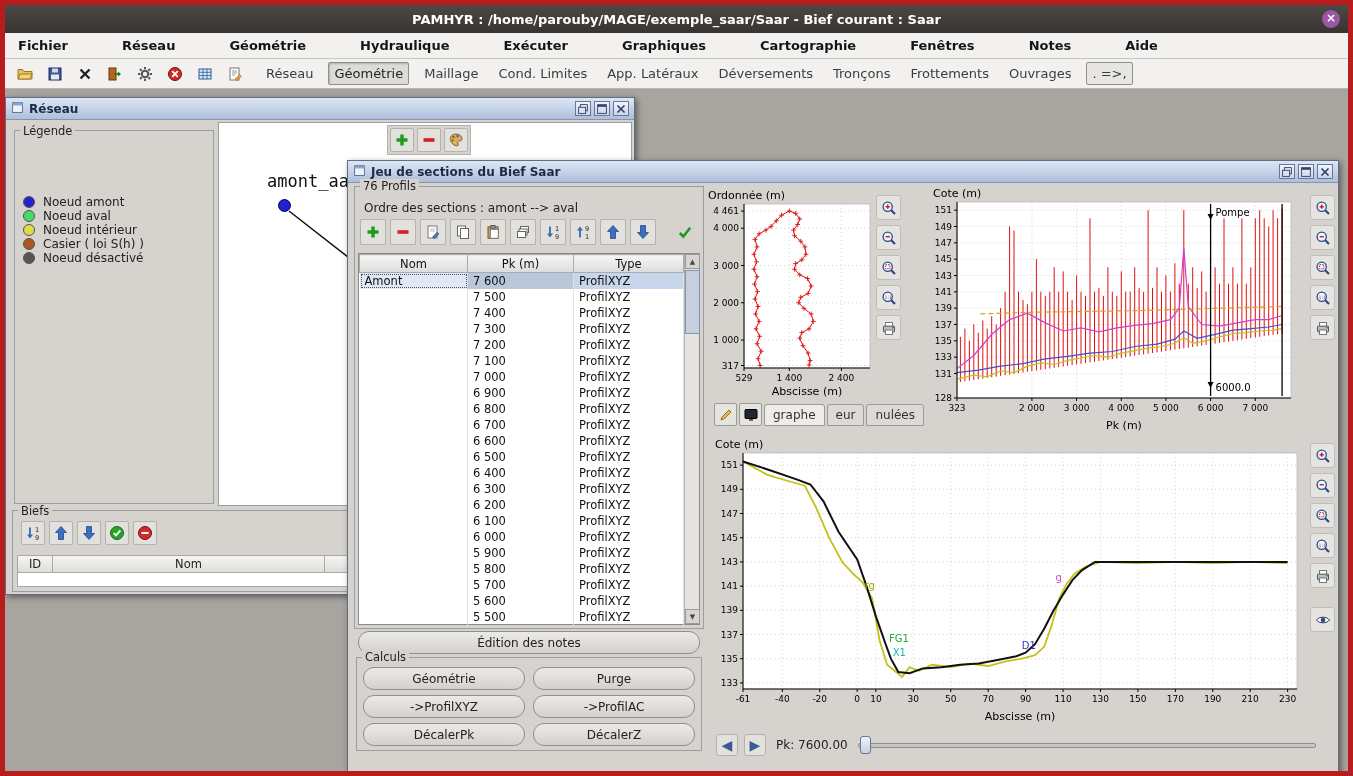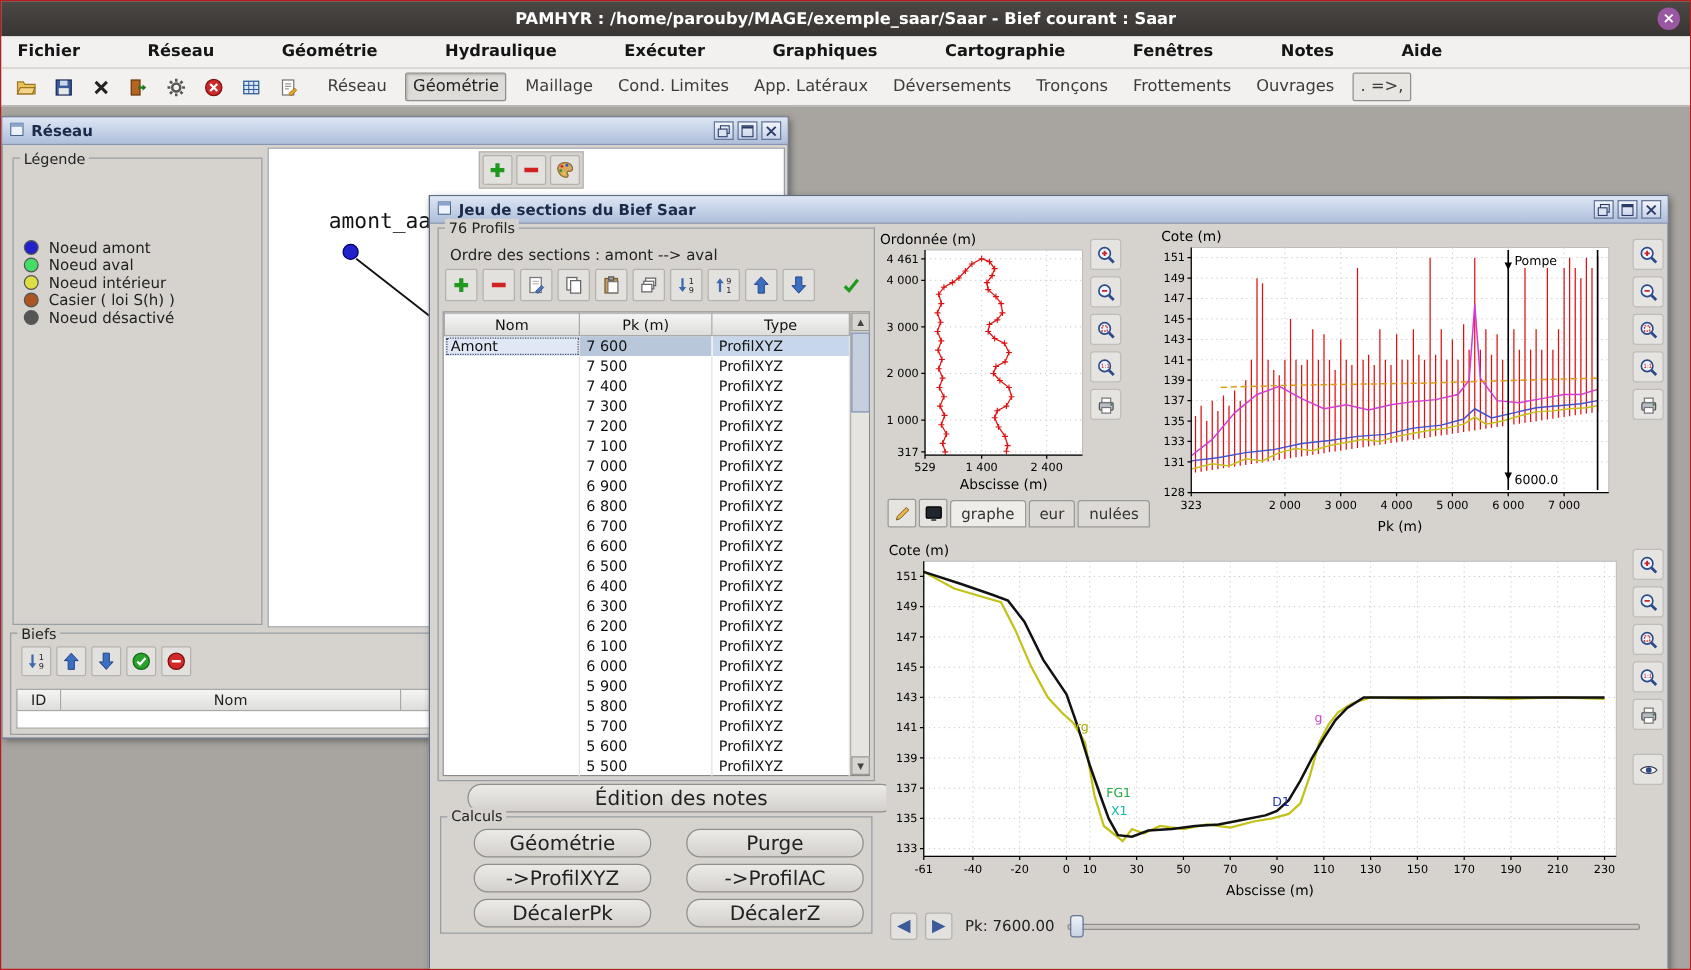--- a/index.html
+++ b/index.html
@@ -1,17 +1,17 @@
 <!DOCTYPE html>
 <html><head>
 <meta charset="utf-8">
 <style>
   html,body{margin:0;padding:0;background:#000;}
   *{box-sizing:border-box;}
-  .screen{position:relative;width:1353px;height:776px;background:#a8a5a0;font-family:"DejaVu Sans",sans-serif;overflow:hidden;border:1px solid #b91c1c;}
+  .screen{position:relative;width:1353px;height:776px;background:#a8a5a0;font-family:"DejaVu Sans",sans-serif;overflow:hidden;border:5px solid #b91c1c;}
   
   .titlebar{position:absolute;left:0;top:0;right:0;height:28px;background:linear-gradient(#4b4845,#373431);color:#fff;font-size:13px;font-weight:bold;display:flex;align-items:center;justify-content:center;}
   .close-circle{position:absolute;right:8px;top:5px;width:18px;height:18px;border-radius:50%;background:#9a57a3;color:#fff;font-size:12px;line-height:17px;text-align:center;cursor:default;}
   .menubar{position:absolute;left:0;top:28px;right:0;height:26px;background:#f2f1ef;border-bottom:1px solid #c8c6c2;display:flex;align-items:center;padding-left:4px;gap:36px;}
   .menu-item{padding:2px 9px;font-size:13px;font-weight:bold;color:#151515;}
   .main-toolbar{position:absolute;left:0;top:54px;right:0;height:30px;background:#f2f1ef;border-bottom:1px solid #b8b6b2;display:flex;align-items:center;padding:0 8px;}
   .tb-icons{display:flex;align-items:center;gap:6px;margin-right:14px;}
   .tb-texts{display:flex;align-items:center;gap:10px;}
   .icon-btn{width:24px;height:24px;display:inline-flex;align-items:center;justify-content:center;border:1px solid transparent;border-radius:2px;}
   .tool-text-btn{font-size:13px;color:#3c3c3c;padding:3px 5px;}
@@ -51,21 +51,21 @@
   .table-wrap table{border-collapse:collapse;table-layout:fixed;width:324px;align-self:flex-start;}
   .table-wrap th{background:linear-gradient(#f5f5f5,#dcdcd9);border:1px solid #aaa;font-size:11.5px;font-weight:normal;height:18px;padding:0 4px;color:#111;}
   .table-wrap td{height:16px;padding:0 5px;font-size:11.5px;color:#111;border-right:1px solid #e2e2e2;white-space:nowrap;overflow:hidden;}
   tr.selected td{background:#c7d6ea;}
   tr.selected td:first-child{background:#dfe8f4;outline:1px dotted #44526a;outline-offset:-2px;}
   tr.selected td:nth-child(2){background:#b9c7da;}
   .vscroll{width:16px;background:#e6e4e1;border-left:1px solid #b5b2ae;position:relative;}
   .sb-btn{position:absolute;left:0;width:15px;height:15px;background:#d8d5d1;border:1px solid #9a9a96;font-size:7px;color:#444;display:flex;align-items:center;justify-content:center;}
   .sb-btn.up{top:0;} .sb-btn.down{bottom:0;}
   .sb-thumb{position:absolute;left:0;top:16px;width:15px;height:64px;background:#c6cfdd;border:1px solid #8494b2;}
-  .btn{background:linear-gradient(#eceae7,#d4d1cd);border:1px solid #8f8f8b;border-radius:11px;font-size:16px;color:#222;display:flex;align-items:center;justify-content:center;margin-left:20px;}
+  .btn{background:linear-gradient(#eceae7,#d4d1cd);border:1px solid #8f8f8b;border-radius:11px;font-size:12px;color:#222;display:flex;align-items:center;justify-content:center;}
   .notes-btn{position:absolute;left:10px;top:470px;width:342px;height:23px;}
   .calc-grid{position:absolute;left:15px;top:506px;width:332px;display:grid;grid-template-columns:1fr 1fr;column-gap:8px;row-gap:5px;}
   .calc-grid .btn{height:23px;}
   .chart-svg{position:absolute;background:#d6d3cf;}
   .zoom-col{position:absolute;display:flex;flex-direction:column;gap:5px;}
   .zoom-col .icon-btn{width:25px;height:25px;border:1px solid #c0bdb9;background:#e6e4e1;border-radius:3px;}
   .zoom-col .icon-btn.sep{margin-top:14px;}
   .tabbar{position:absolute;left:366px;top:242px;display:flex;gap:2px;align-items:flex-end;}
   .tabbar .icon-btn{width:23px;height:23px;border:1px solid #9a9a96;background:#e6e4e1;}
   .tab-btn{font-size:12px;color:#333;padding:3px 8px;background:#dddad6;border:1px solid #9a9a96;border-radius:3px 3px 0 0;}

